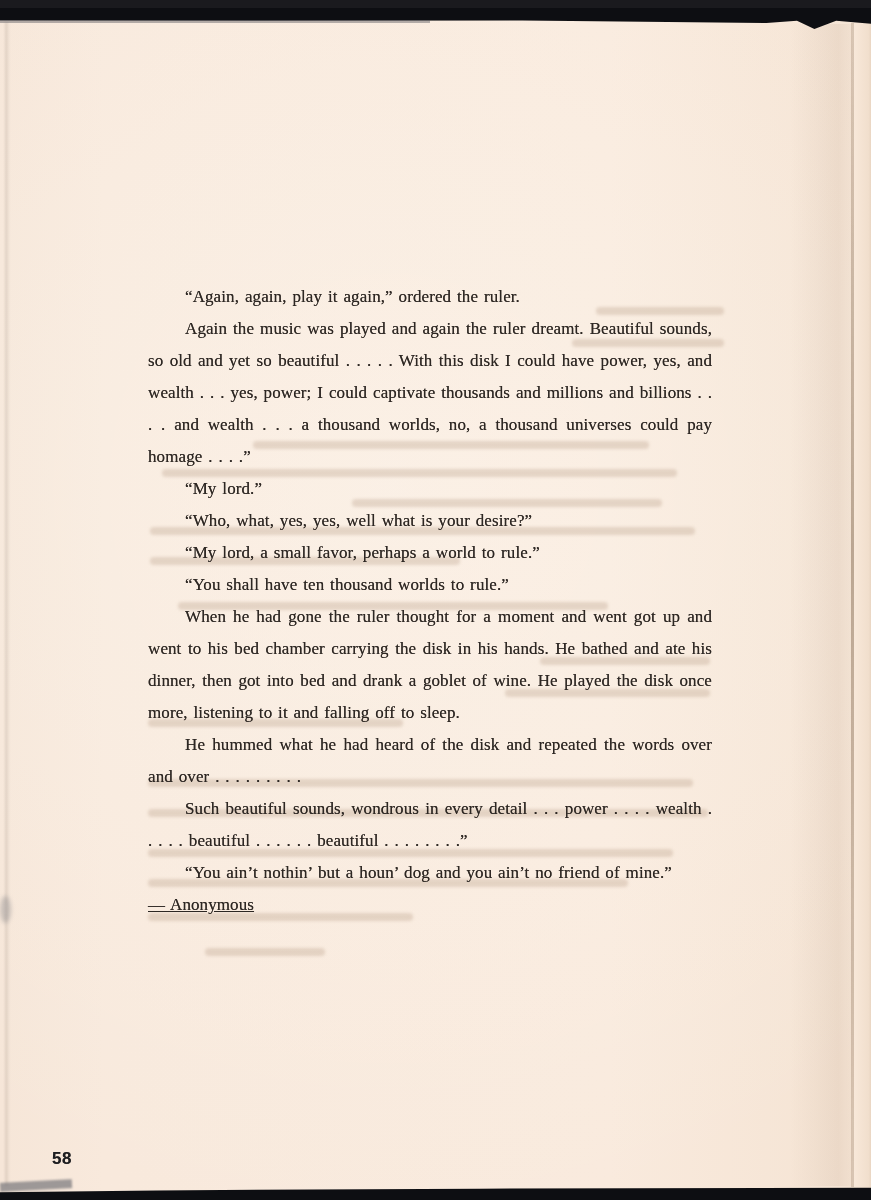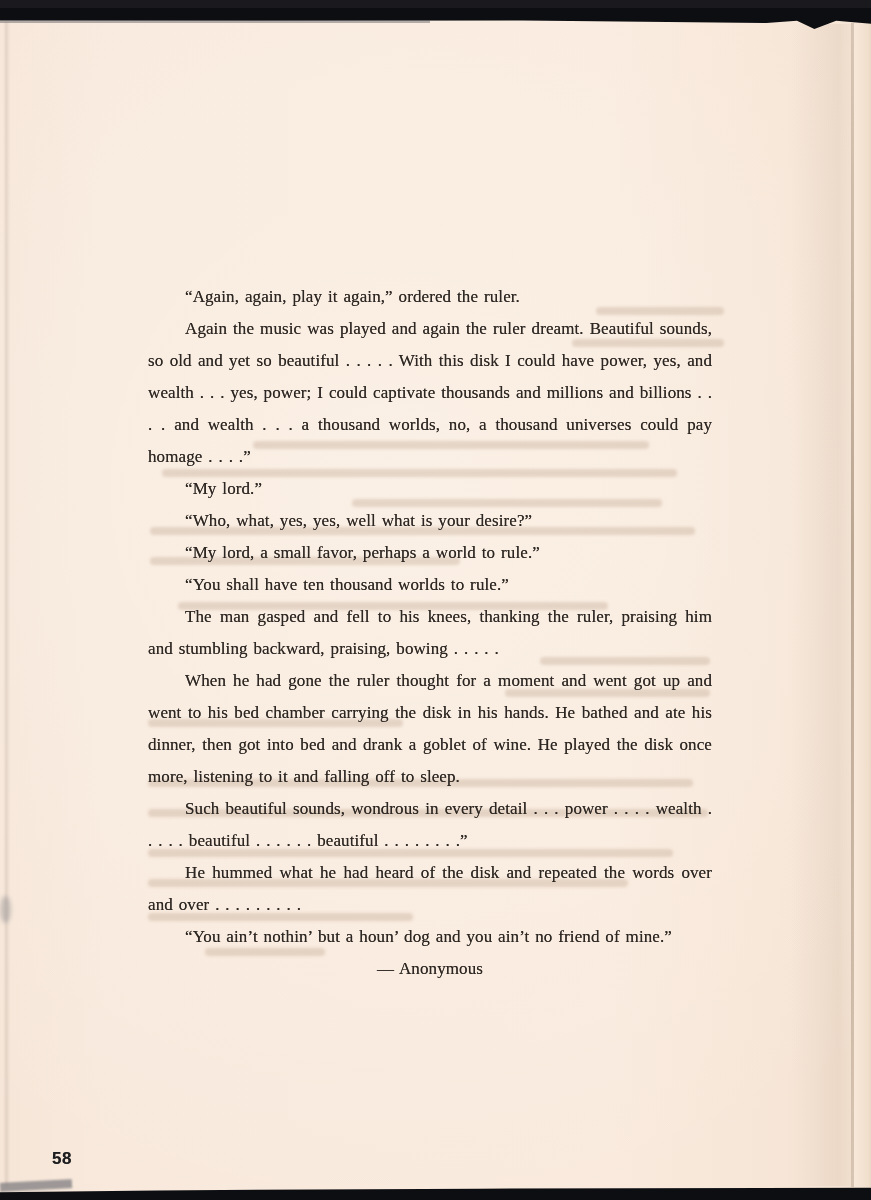--- a/index.html
+++ b/index.html
@@ -68,21 +68,21 @@
   }
 
   
   .story {
     position: absolute; left: 148px; top: 273px; width: 564px;
     font-size: 17px; line-height: 32px; color: #2d2723;
     word-spacing: 1.5px; letter-spacing: 0.1px;
     text-shadow: 0 0 0.5px rgba(45,39,35,0.75);
   }
   .story p { margin: 0; text-indent: 37px; text-align: justify; }
-  .story p.attribution { text-align: center; text-indent: 0; }
+  .story p.attribution { text-align: left; text-indent: 0; text-decoration: underline; }
 
   .page-number {
     position: absolute; left: 52px; top: 1141px;
     font-family: "Liberation Sans", sans-serif;
     font-size: 17px; font-weight: bold; color: #1e1e21;
     letter-spacing: 0.5px;
     text-shadow: 0 0 0.4px rgba(30,30,33,0.7);
   }
 </style>
 </head>
@@ -116,24 +116,23 @@
       <div class="ghost" style="left: 205px; top: 940px; width: 120px;"></div>
     </div>
 
   <div class="story">
     <p>“Again, again, play it again,” ordered the ruler.</p>
     <p>Again the music was played and again the ruler dreamt. Beautiful sounds, so old and yet so beautiful . . . . . With this disk I could have power, yes, and wealth . . . yes, power; I could captivate thousands and millions and billions . . . . and wealth . . . a thousand worlds, no, a thousand universes could pay homage . . . .”</p>
     <p>“My lord.”</p>
     <p>“Who, what, yes, yes, well what is your desire?”</p>
     <p>“My lord, a small favor, perhaps a world to rule.”</p>
     <p>“You shall have ten thousand worlds to rule.”</p>
-    <p>The man gasped and fell to his knees, thanking the ruler, praising him and stumbling backward, praising, bowing . . . . .</p>
     <p>When he had gone the ruler thought for a moment and went got up and went to his bed chamber carrying the disk in his hands. He bathed and ate his dinner, then got into bed and drank a goblet of wine. He played the disk once more, listening to it and falling off to sleep.</p>
+    <p>He hummed what he had heard of the disk and repeated the words over and over . . . . . . . . .</p>
     <p>Such beautiful sounds, wondrous in every detail . . . power . . . . wealth . . . . . beautiful . . . . . . beautiful . . . . . . . .”</p>
-    <p>He hummed what he had heard of the disk and repeated the words over and over . . . . . . . . .</p>
     <p>“You ain’t nothin’ but a houn’ dog and you ain’t no friend of mine.”</p>
     <p class="attribution">— Anonymous</p>
   </div>
 
   <div class="page-number">58</div>
 
   <div class="edge-top"></div>
   <div class="edge-top-smear"></div>
   <div class="edge-bottom-wedge"></div>
   <div class="edge-bottom"></div>

